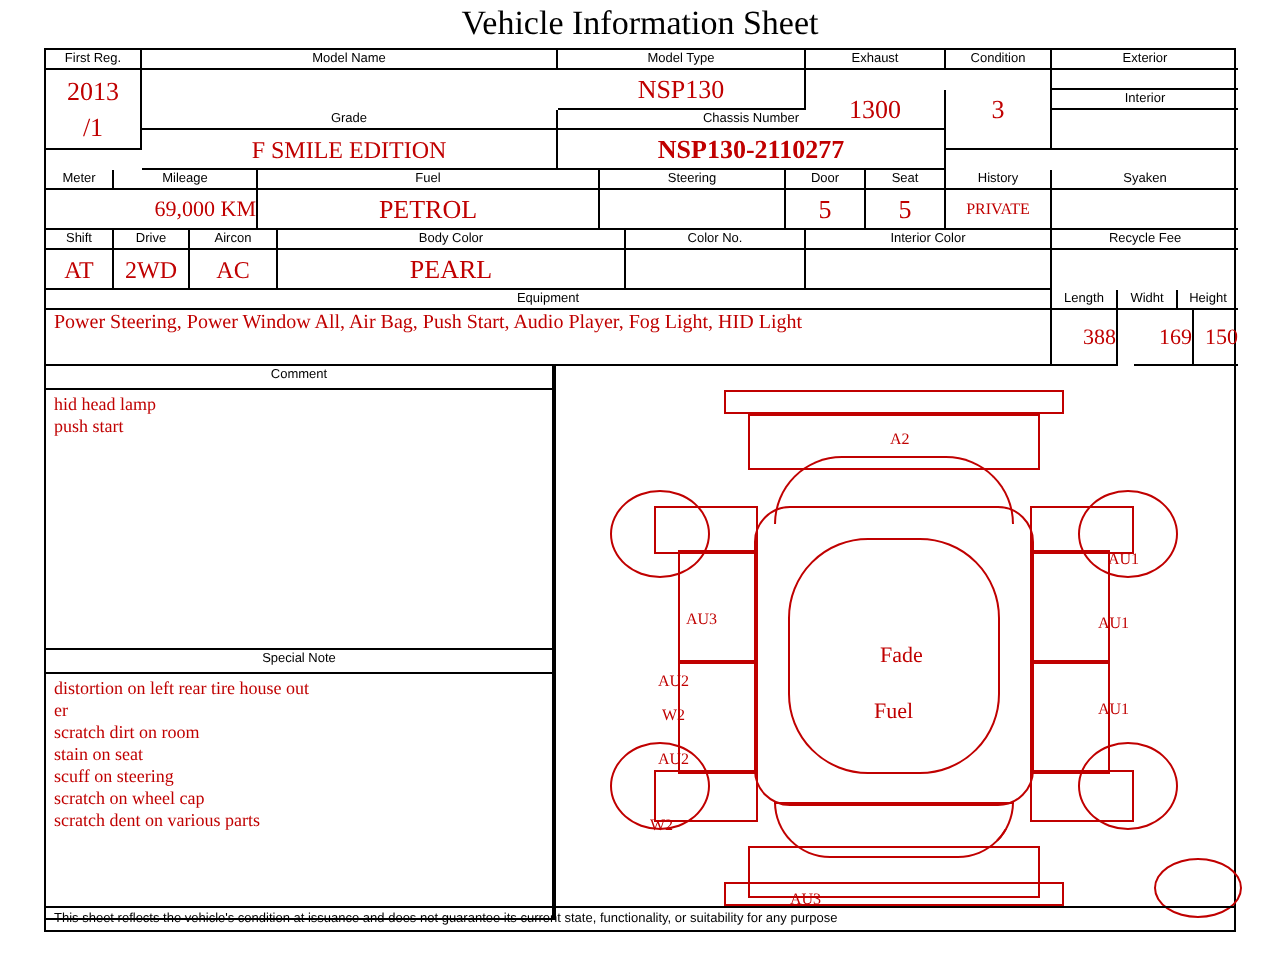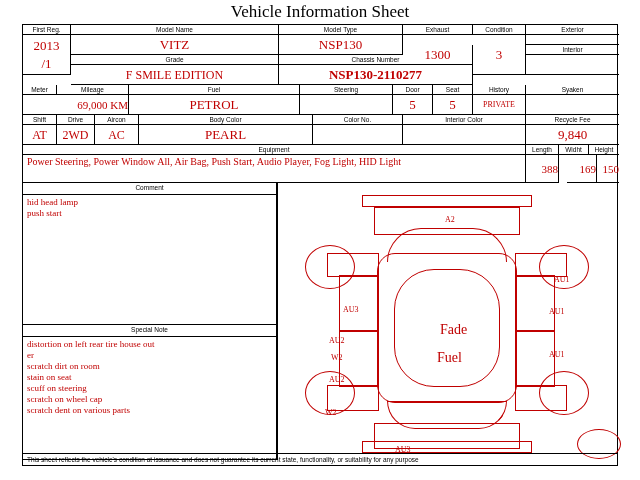--- a/index.html
+++ b/index.html
@@ -104,38 +104,37 @@
     box-sizing: border-box;
     border: 1px solid #c00000;
   }
   .dlabel {
     position: absolute;
     color: #c00000;
     font-size: 8px;
     font-family: "Liberation Serif", serif;
     white-space: nowrap;
   }
-  .dlabel.big { font-size: 14px; font-family: Liberation Serif, serif; }
+  .dlabel.big { font-size: 11px; font-family: Liberation Serif, serif; }
   .ell { border-radius: 50%; }
 </style>
 </head>
 <body>
 
 <div id="sheet">
 
   <div class="title">Vehicle Information Sheet</div>
 
   <div class="outer">
 
     <div class="c hdr" style="left:0;top:0;width:48px;">First Reg.</div>
     <div class="c val v13" style="left:0;top:10px;width:48px;height:40px;line-height:18px;padding-top:2px;white-space:pre-line;">2013
 /1</div>
 
     <div class="c hdr" style="left:48px;top:0;width:208px;">Model Name</div>
-    <div class="c val v13" style="left:48px;top:10px;width:208px;height:20px;line-height:20px;">VITZ</div>
 
     <div class="c hdr" style="left:256px;top:0;width:124px;">Model Type</div>
     <div class="c val v13" style="left:256px;top:10px;width:124px;height:20px;line-height:20px;">NSP130</div>
 
     <div class="c hdr" style="left:380px;top:0;width:70px;">Exhaust</div>
     <div class="c val v13" style="left:380px;top:20px;width:70px;height:20px;line-height:20px;">1300</div>
 
     <div class="c hdr" style="left:450px;top:0;width:53px;">Condition</div>
     <div class="c val v13" style="left:450px;top:10px;width:53px;height:40px;line-height:40px;">3</div>
 
@@ -184,21 +183,20 @@
     <div class="c hdr" style="left:116px;top:90px;width:174px;">Body Color</div>
     <div class="c val v13" style="left:116px;top:100px;width:174px;height:20px;line-height:20px;">PEARL</div>
 
     <div class="c hdr" style="left:290px;top:90px;width:90px;">Color No.</div>
     <div class="c val v10" style="left:290px;top:100px;width:90px;height:20px;line-height:20px;"></div>
 
     <div class="c hdr" style="left:380px;top:90px;width:123px;">Interior Color</div>
     <div class="c val v10" style="left:380px;top:100px;width:123px;height:20px;line-height:20px;"></div>
 
     <div class="c hdr nb-r" style="left:503px;top:90px;width:93px;">Recycle Fee</div>
-    <div class="c val v13 nb-r" style="left:503px;top:100px;width:93px;height:20px;line-height:20px;">9,840</div>
 
     <div class="c hdr" style="left:0;top:120px;width:503px;">Equipment</div>
     <div class="c val v10" style="left:0;top:130px;width:503px;height:28px;text-align:left;padding:1px 4px;line-height:12px;">Power Steering, Power Window  All, Air Bag, Push Start, Audio Player, Fog Light, HID Light</div>
 
     <div class="c hdr" style="left:503px;top:120px;width:33px;">Length</div>
     <div class="c hdr" style="left:536px;top:120px;width:30px;">Widht</div>
     <div class="c hdr nb-r" style="left:566px;top:120px;width:30px;">Height</div>
     <div class="c val v11" style="left:503px;top:130px;width:33px;height:28px;line-height:28px;">388</div>
     <div class="c val v11" style="left:544px;top:130px;width:30px;height:28px;line-height:28px;">169</div>
     <div class="c val v11 nb-r" style="left:566px;top:130px;width:30px;height:28px;line-height:28px;">150</div>

